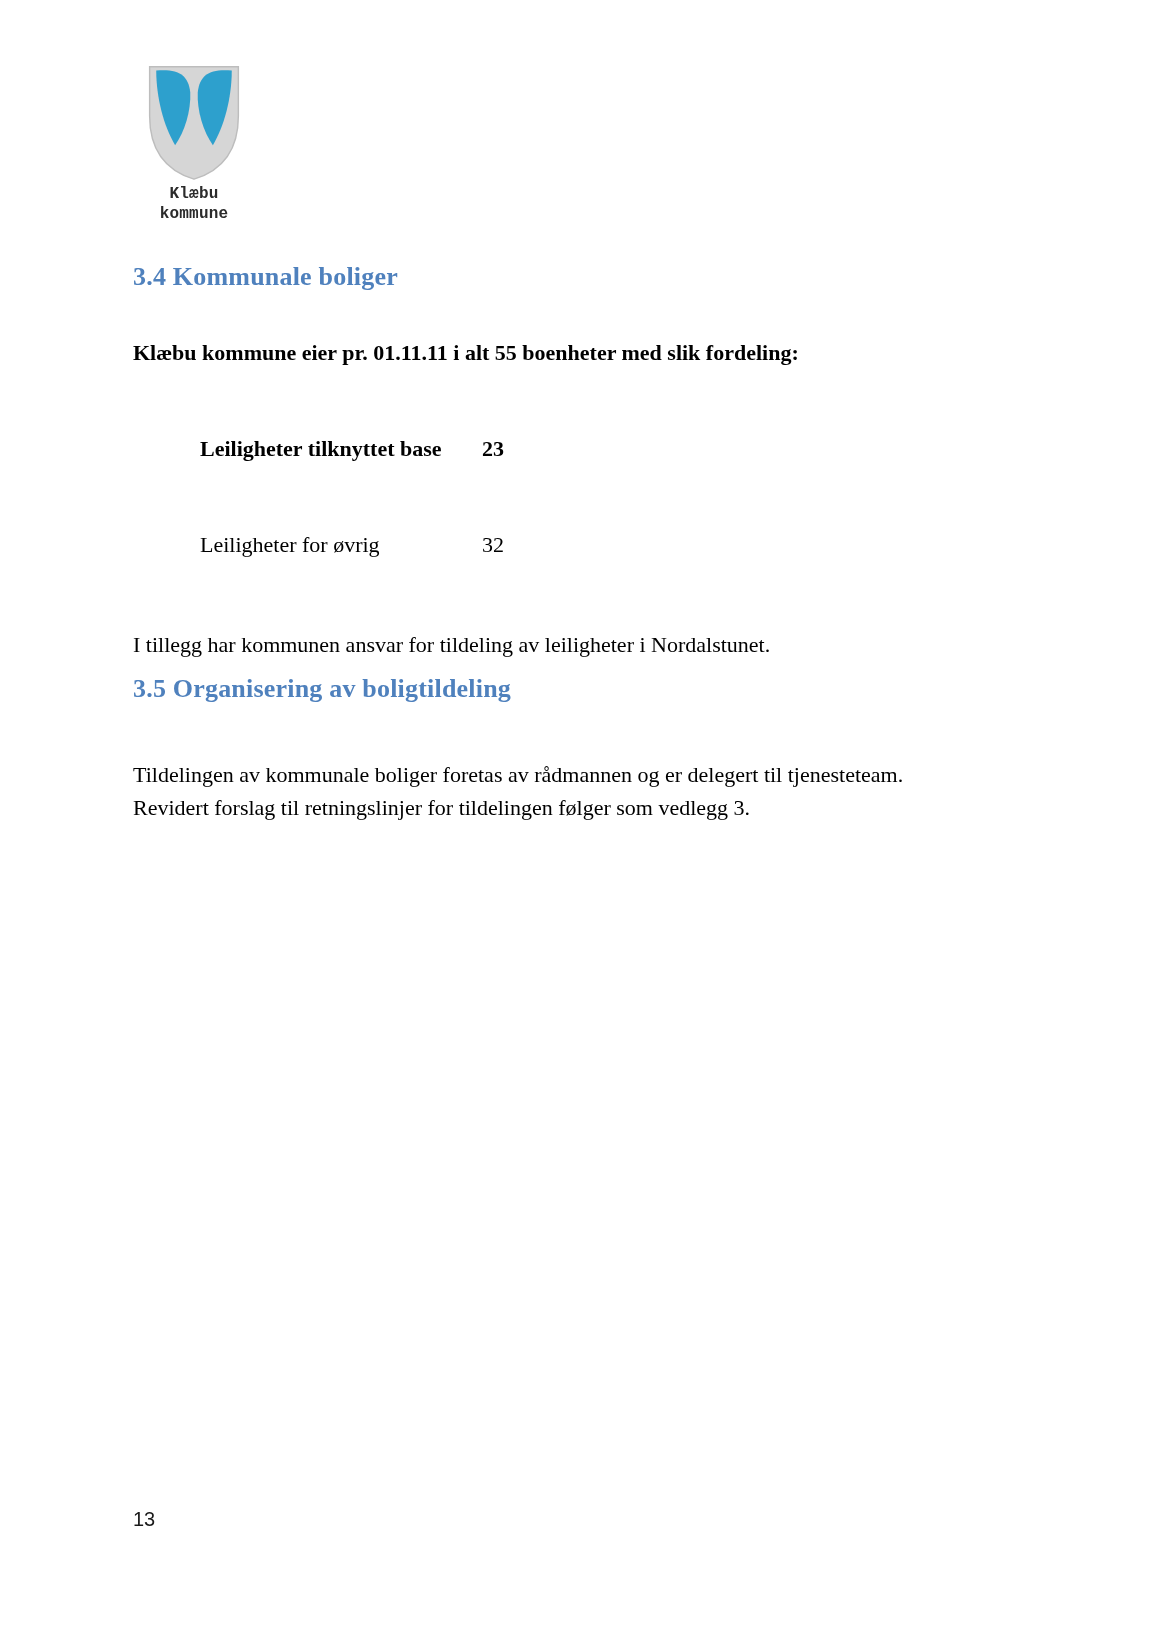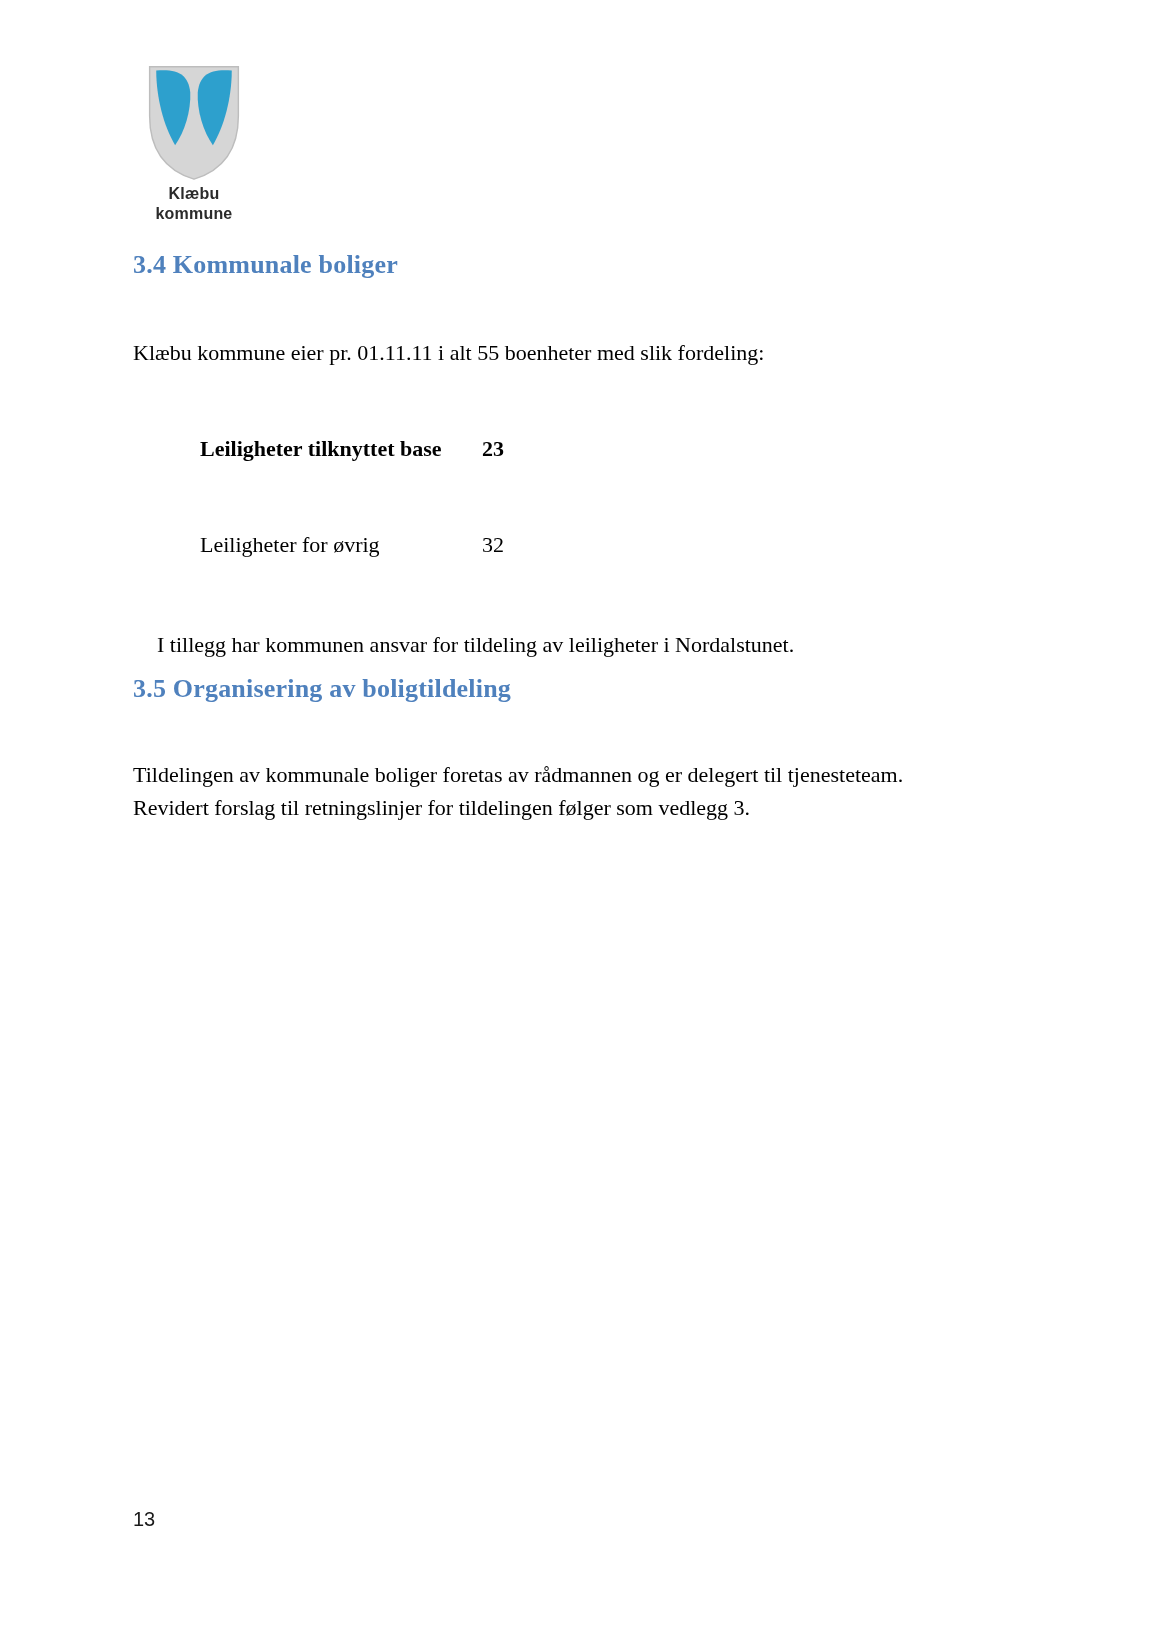--- a/index.html
+++ b/index.html
@@ -19,52 +19,52 @@
   .logo {
     position: absolute;
     left: 136px;
     top: 64px;
     width: 116px;
     text-align: center;
   }
   .logo .shield { width: 96px; height: 118px; display: block; margin: 0 auto; }
   .logo-text {
     margin-top: 2px;
-    font-family: Liberation Sans, sans-serif;
+    font-family: Liberation Mono, monospace;
     font-weight: bold;
     font-size: 16px;
     line-height: 1.25;
     color: #2b2b2b;
     letter-spacing: 0.2px;
   }
 
   
   .sec-heading {
     position: absolute;
     left: 133px;
     font-family: "Liberation Serif", serif;
     font-weight: bold;
     font-size: 26px;
     color: #4f81bd;
     letter-spacing: 0.2px;
     white-space: nowrap;
   }
-  .h-34 { top: 250px; }
+  .h-34 { top: 262px; }
   .h-35 { top: 674px; }
 
   
   .body-text {
     position: absolute;
     left: 133px;
     font-size: 22px;
     line-height: 1.5;
     color: #000000;
   }
-  .p-intro { top: 336px; white-space: nowrap; }
-  .p-after-table { top: 628px; white-space: nowrap; margin-left: 24px; }
+  .p-intro { top: 336px; white-space: nowrap; font-weight: bold; }
+  .p-after-table { top: 628px; white-space: nowrap; }
   .p-35 { top: 758px; width: 810px; }
 
   
   .alloc-row {
     position: absolute;
     left: 200px;
     display: flex;
     font-size: 22px;
     color: #000000;
   }

